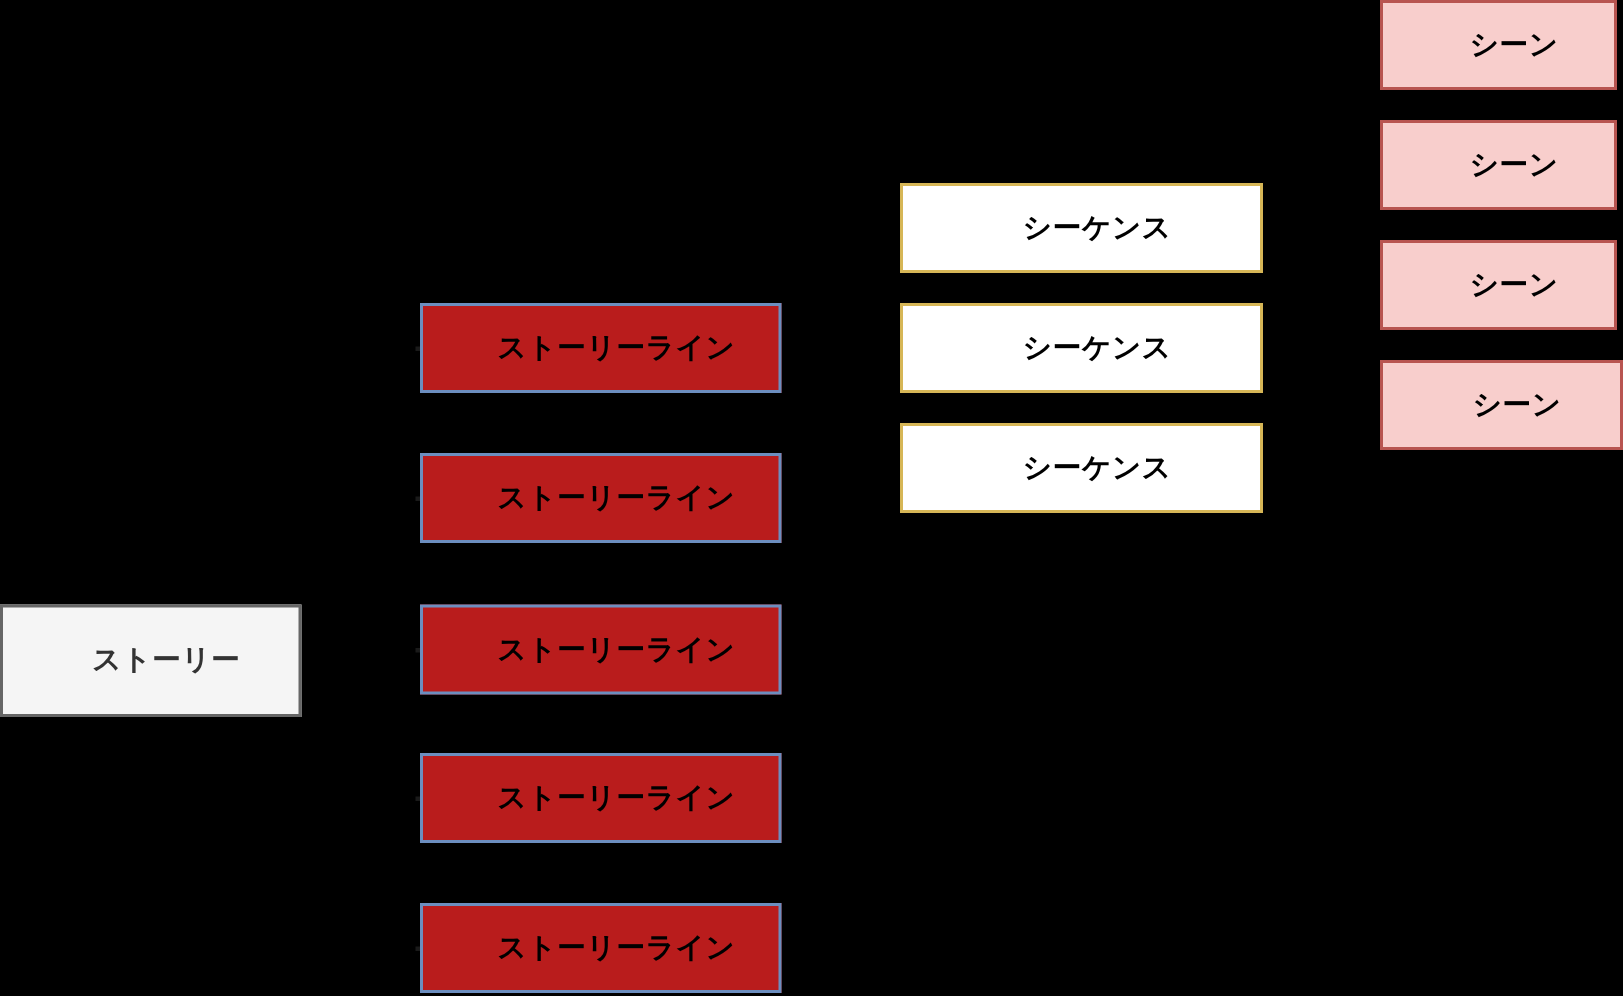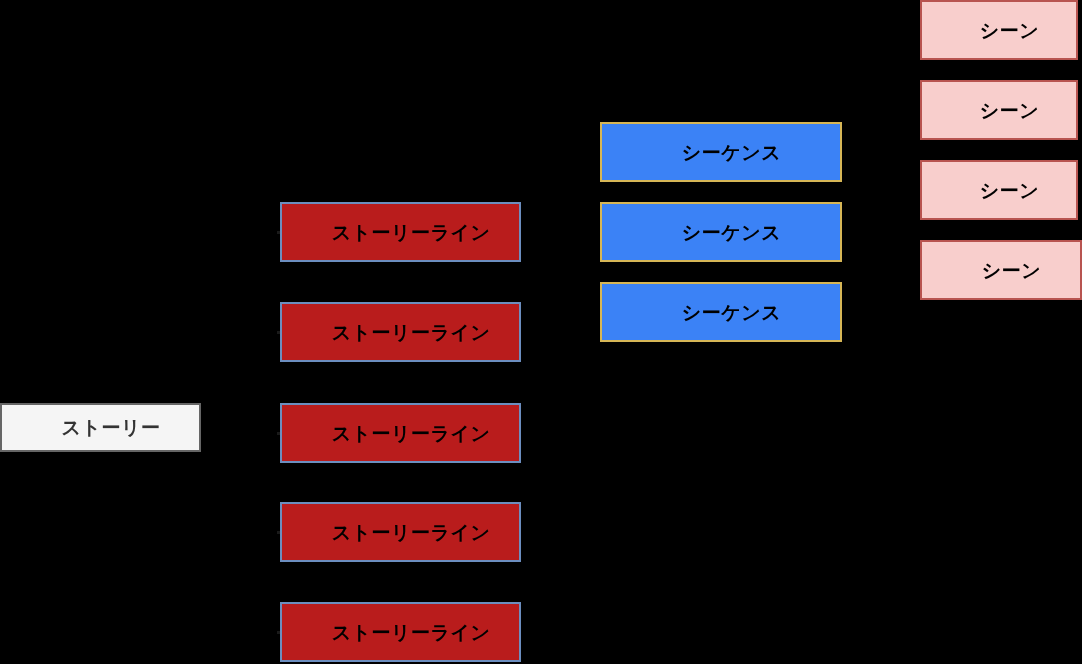--- a/index.html
+++ b/index.html
@@ -38,39 +38,39 @@
   .node-story {
     background: #f5f5f5;
     border-color: #666666;
     color: #333333;
   }
   .node-storyline {
     background: #b91c1c;
     border-color: #6c8ebf;
   }
   .node-sequence {
-    background: #3b82f6;
+    background: #ffffff;
     border-color: #d6b656;
   }
   .node-scene {
     background: #f8cecc;
     border-color: #b85450;
   }
   .connector-stub {
     position: absolute;
     background: #1a1a1a;
     width: 3px;
     height: 3px;
   }
 </style>
 </head>
 <body>
 
 <div id="canvas">
-    <div class="node node-story" style="left: 0px; top: 403px; width: 201px; height: 49px;">
+    <div class="node node-story" style="left: 0px; top: 403px; width: 201px; height: 75px;">
       <span>ストーリー</span>
     </div>
     <div class="node node-storyline" style="left: 280px; top: 202px; width: 241px; height: 60px;">
       <span>ストーリーライン</span>
     </div>
     <div class="node node-storyline" style="left: 280px; top: 302px; width: 241px; height: 60px;">
       <span>ストーリーライン</span>
     </div>
     <div class="node node-storyline" style="left: 280px; top: 403px; width: 241px; height: 60px;">
       <span>ストーリーライン</span>

